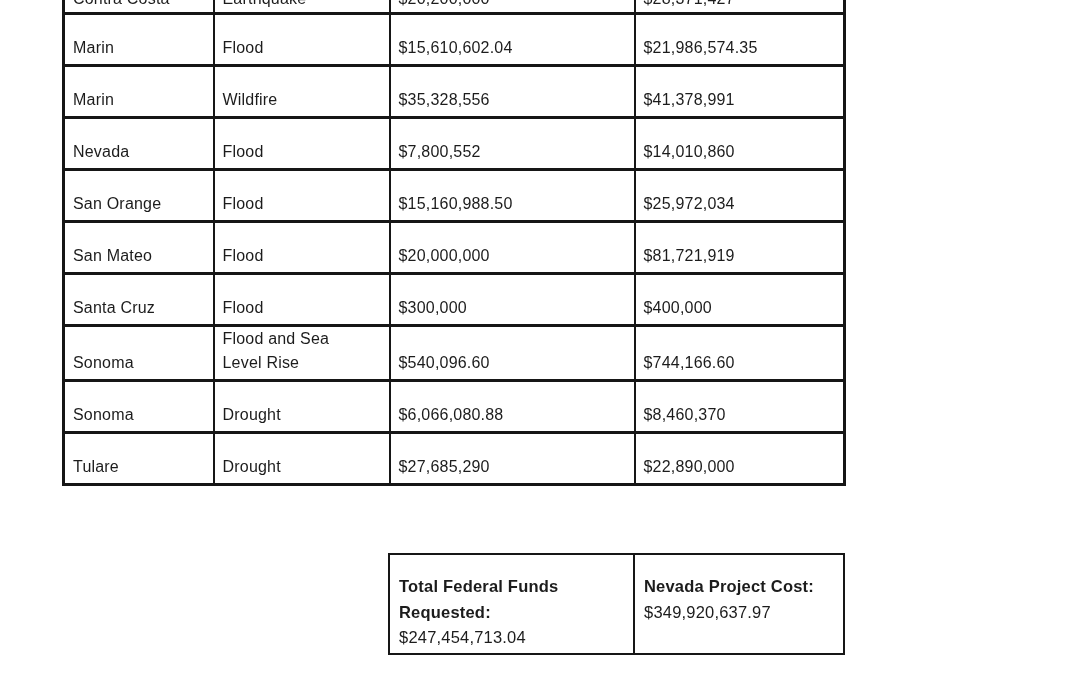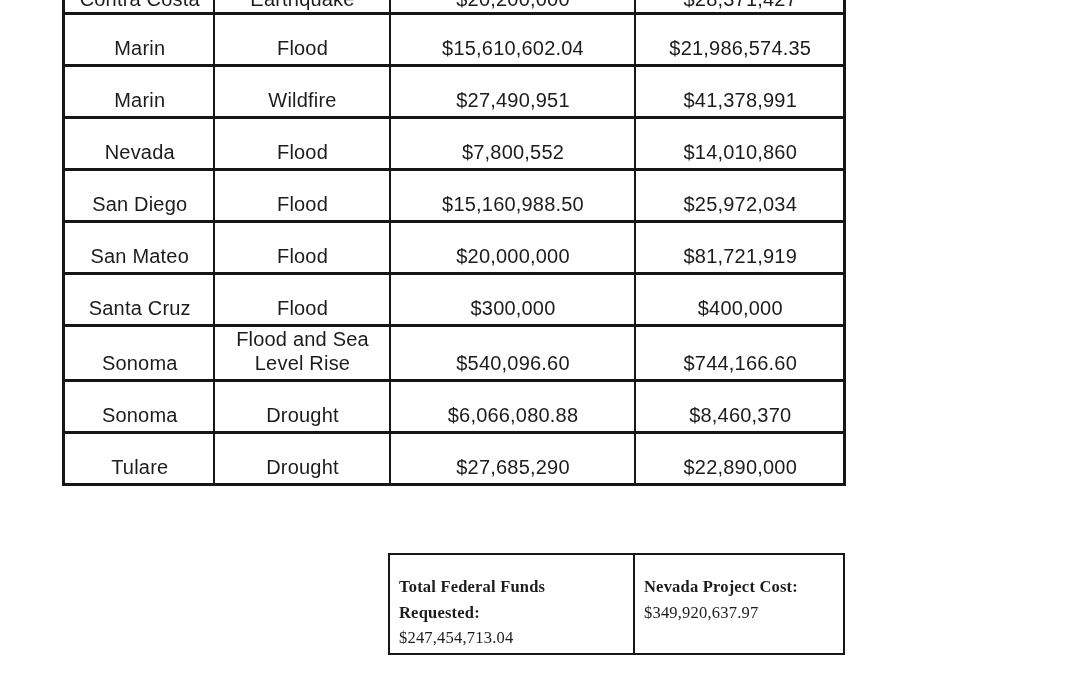--- a/index.html
+++ b/index.html
@@ -8,33 +8,32 @@
     font-family:"Liberation Sans",sans-serif;color:#1c1c1c;
   }
   .page{position:absolute;inset:0;background:#ffffff;}
   table{border-collapse:collapse;position:absolute;table-layout:fixed;background:#ffffff;}
 
   
   .main{left:62px;top:-40px;width:781px;border:3px solid #161616;}
   .main td{
     border:2px solid #161616;border-top-width:3px;border-bottom-width:3px;
     vertical-align:bottom;padding:0 6px 4px 8px;
-    font-size:20px;line-height:24px;letter-spacing:0.2px;white-space:pre-line;
+    font-size:16px;line-height:24px;letter-spacing:0.2px;white-space:pre-line;
     overflow:hidden;
-    text-align:center;
   }
   .main tr{height:52px;}
   .main tr.clipped td{padding-bottom:1px;}
   .col-county{width:150px;}
   .col-hazard{width:176px;}
   .col-federal{width:245px;}
   .col-total{width:210px;}
 
   
-  .summary{left:388px;top:553px;width:455px;height:102px;border:2px solid #161616;font-family:Liberation Serif, serif;}
+  .summary{left:388px;top:553px;width:455px;height:102px;border:2px solid #161616;}
   .summary td{
     border:2px solid #161616;vertical-align:top;
     padding:19px 8px 0 9px;font-size:16.5px;line-height:25.5px;letter-spacing:0.2px;
   }
   .sum-label{font-weight:bold;display:block;}
   .sum-value{display:block;}
   .col-sum-left{width:245px;}
   .col-sum-right{width:210px;}
 </style>
 </head>
@@ -58,31 +57,31 @@
         </tr>
         <tr>
           <td>Marin</td>
           <td>Flood</td>
           <td>$15,610,602.04</td>
           <td>$21,986,574.35</td>
         </tr>
         <tr>
           <td>Marin</td>
           <td>Wildfire</td>
-          <td>$27,490,951</td>
+          <td>$35,328,556</td>
           <td>$41,378,991</td>
         </tr>
         <tr>
           <td>Nevada</td>
           <td>Flood</td>
           <td>$7,800,552</td>
           <td>$14,010,860</td>
         </tr>
         <tr>
-          <td>San Diego</td>
+          <td>San Orange</td>
           <td>Flood</td>
           <td>$15,160,988.50</td>
           <td>$25,972,034</td>
         </tr>
         <tr>
           <td>San Mateo</td>
           <td>Flood</td>
           <td>$20,000,000</td>
           <td>$81,721,919</td>
         </tr>

